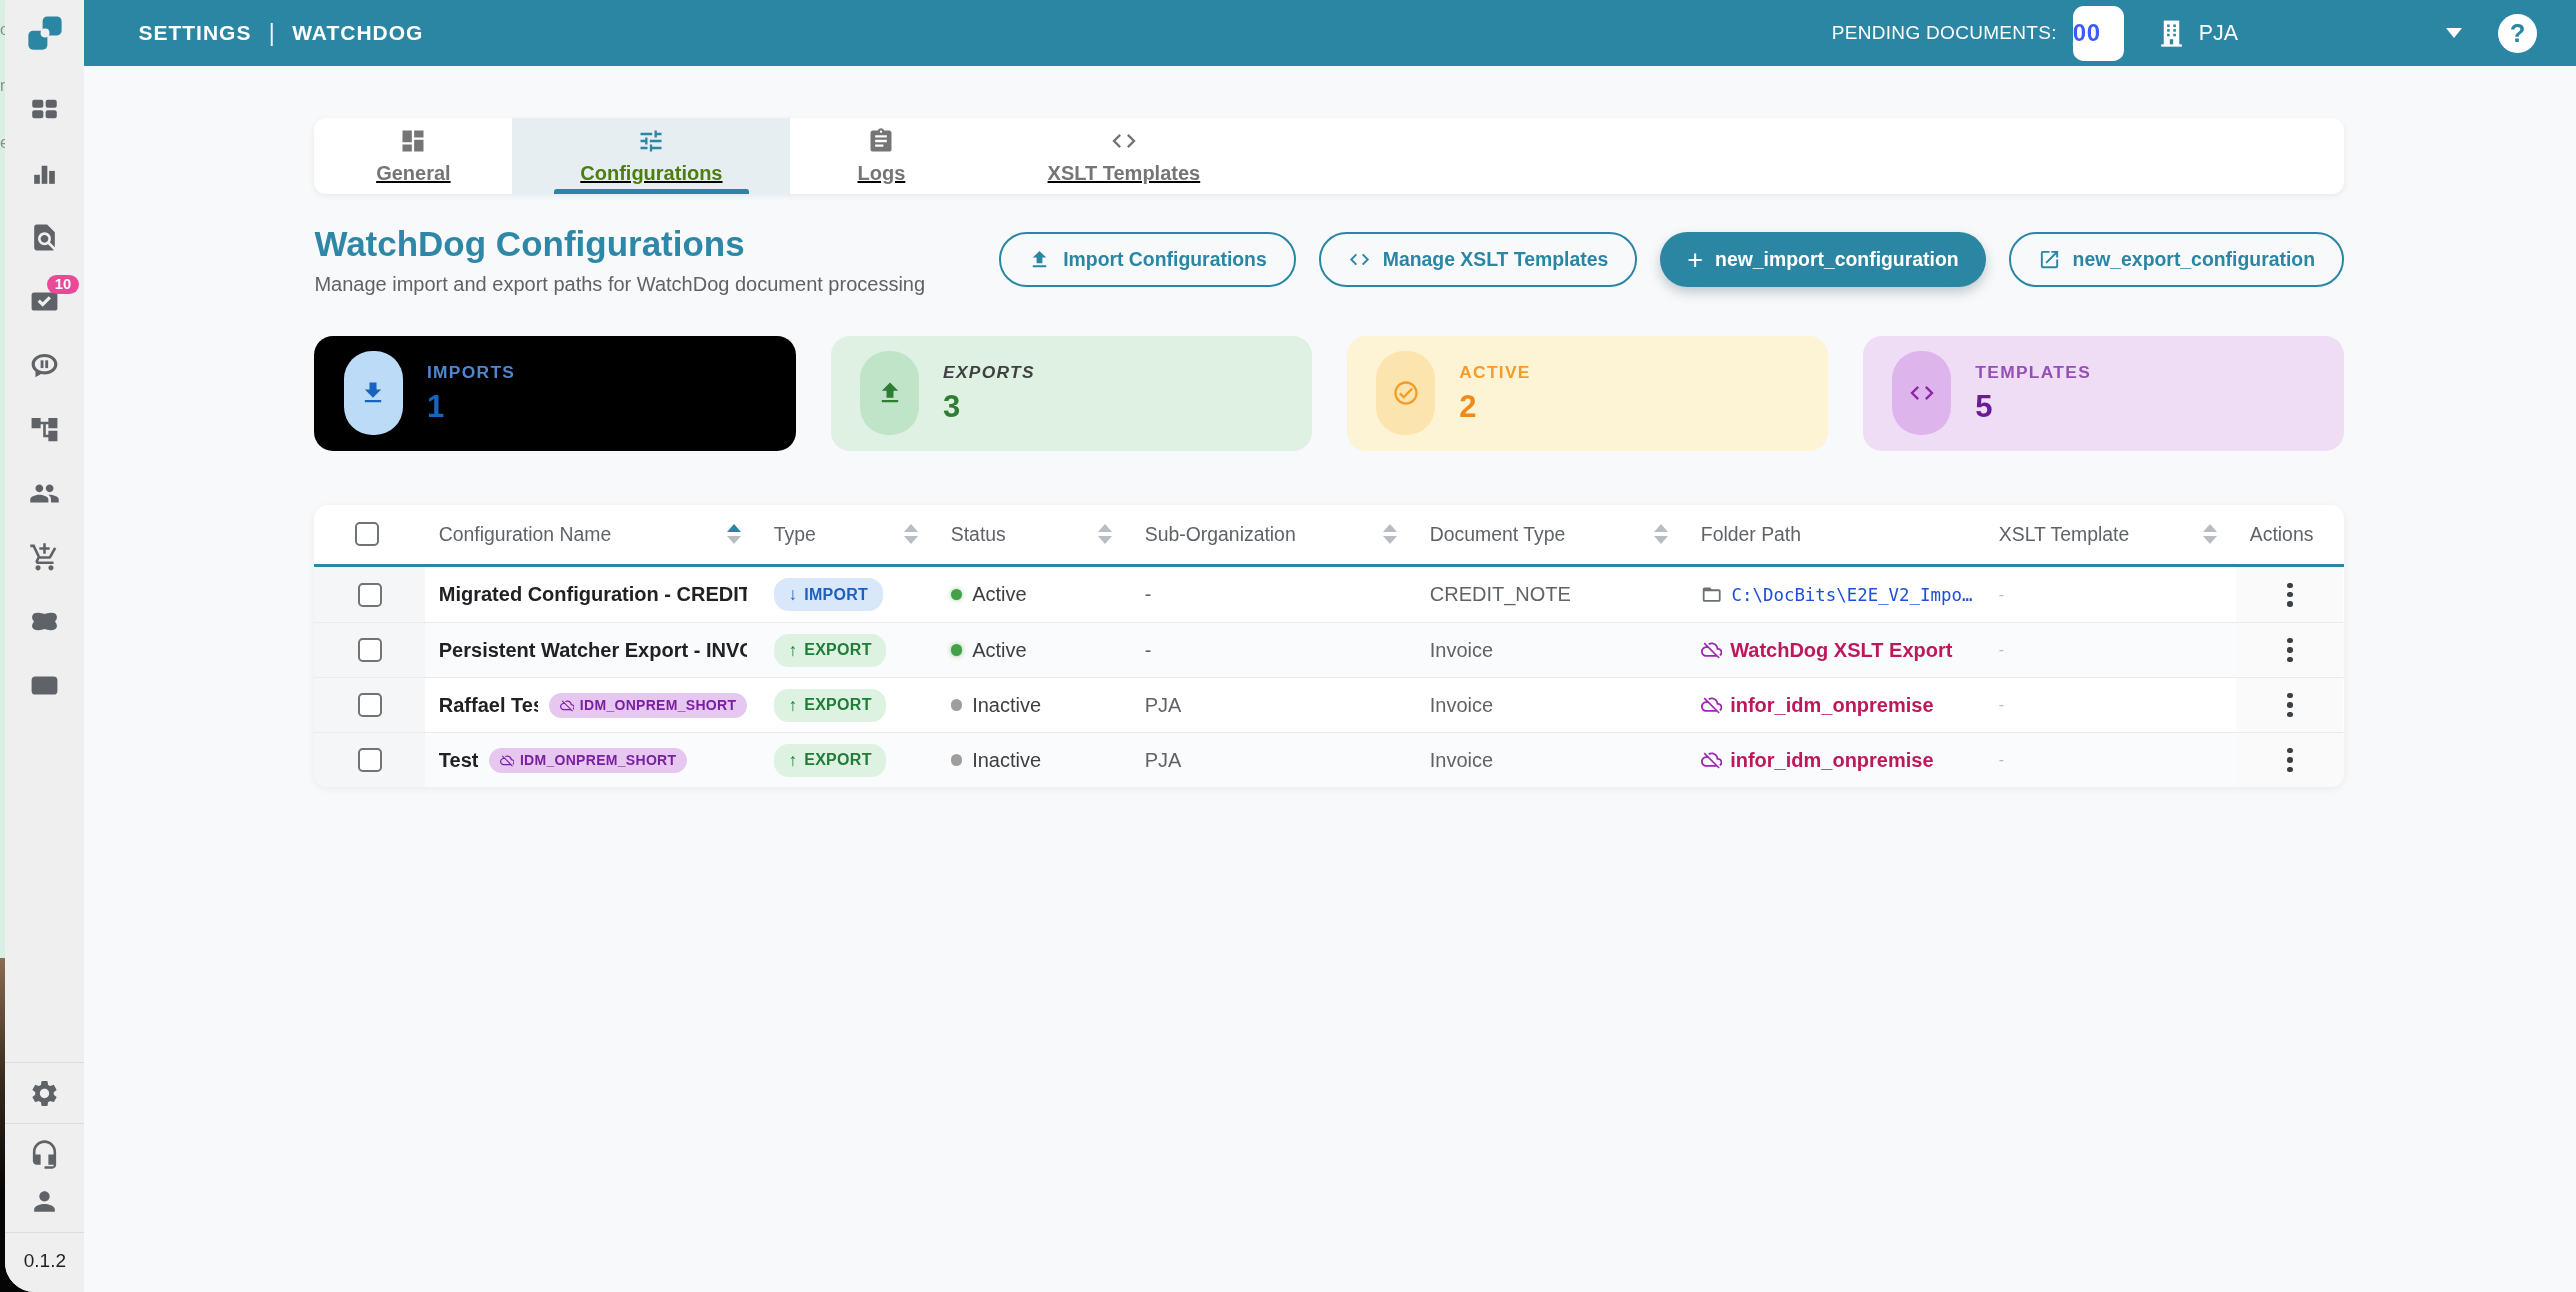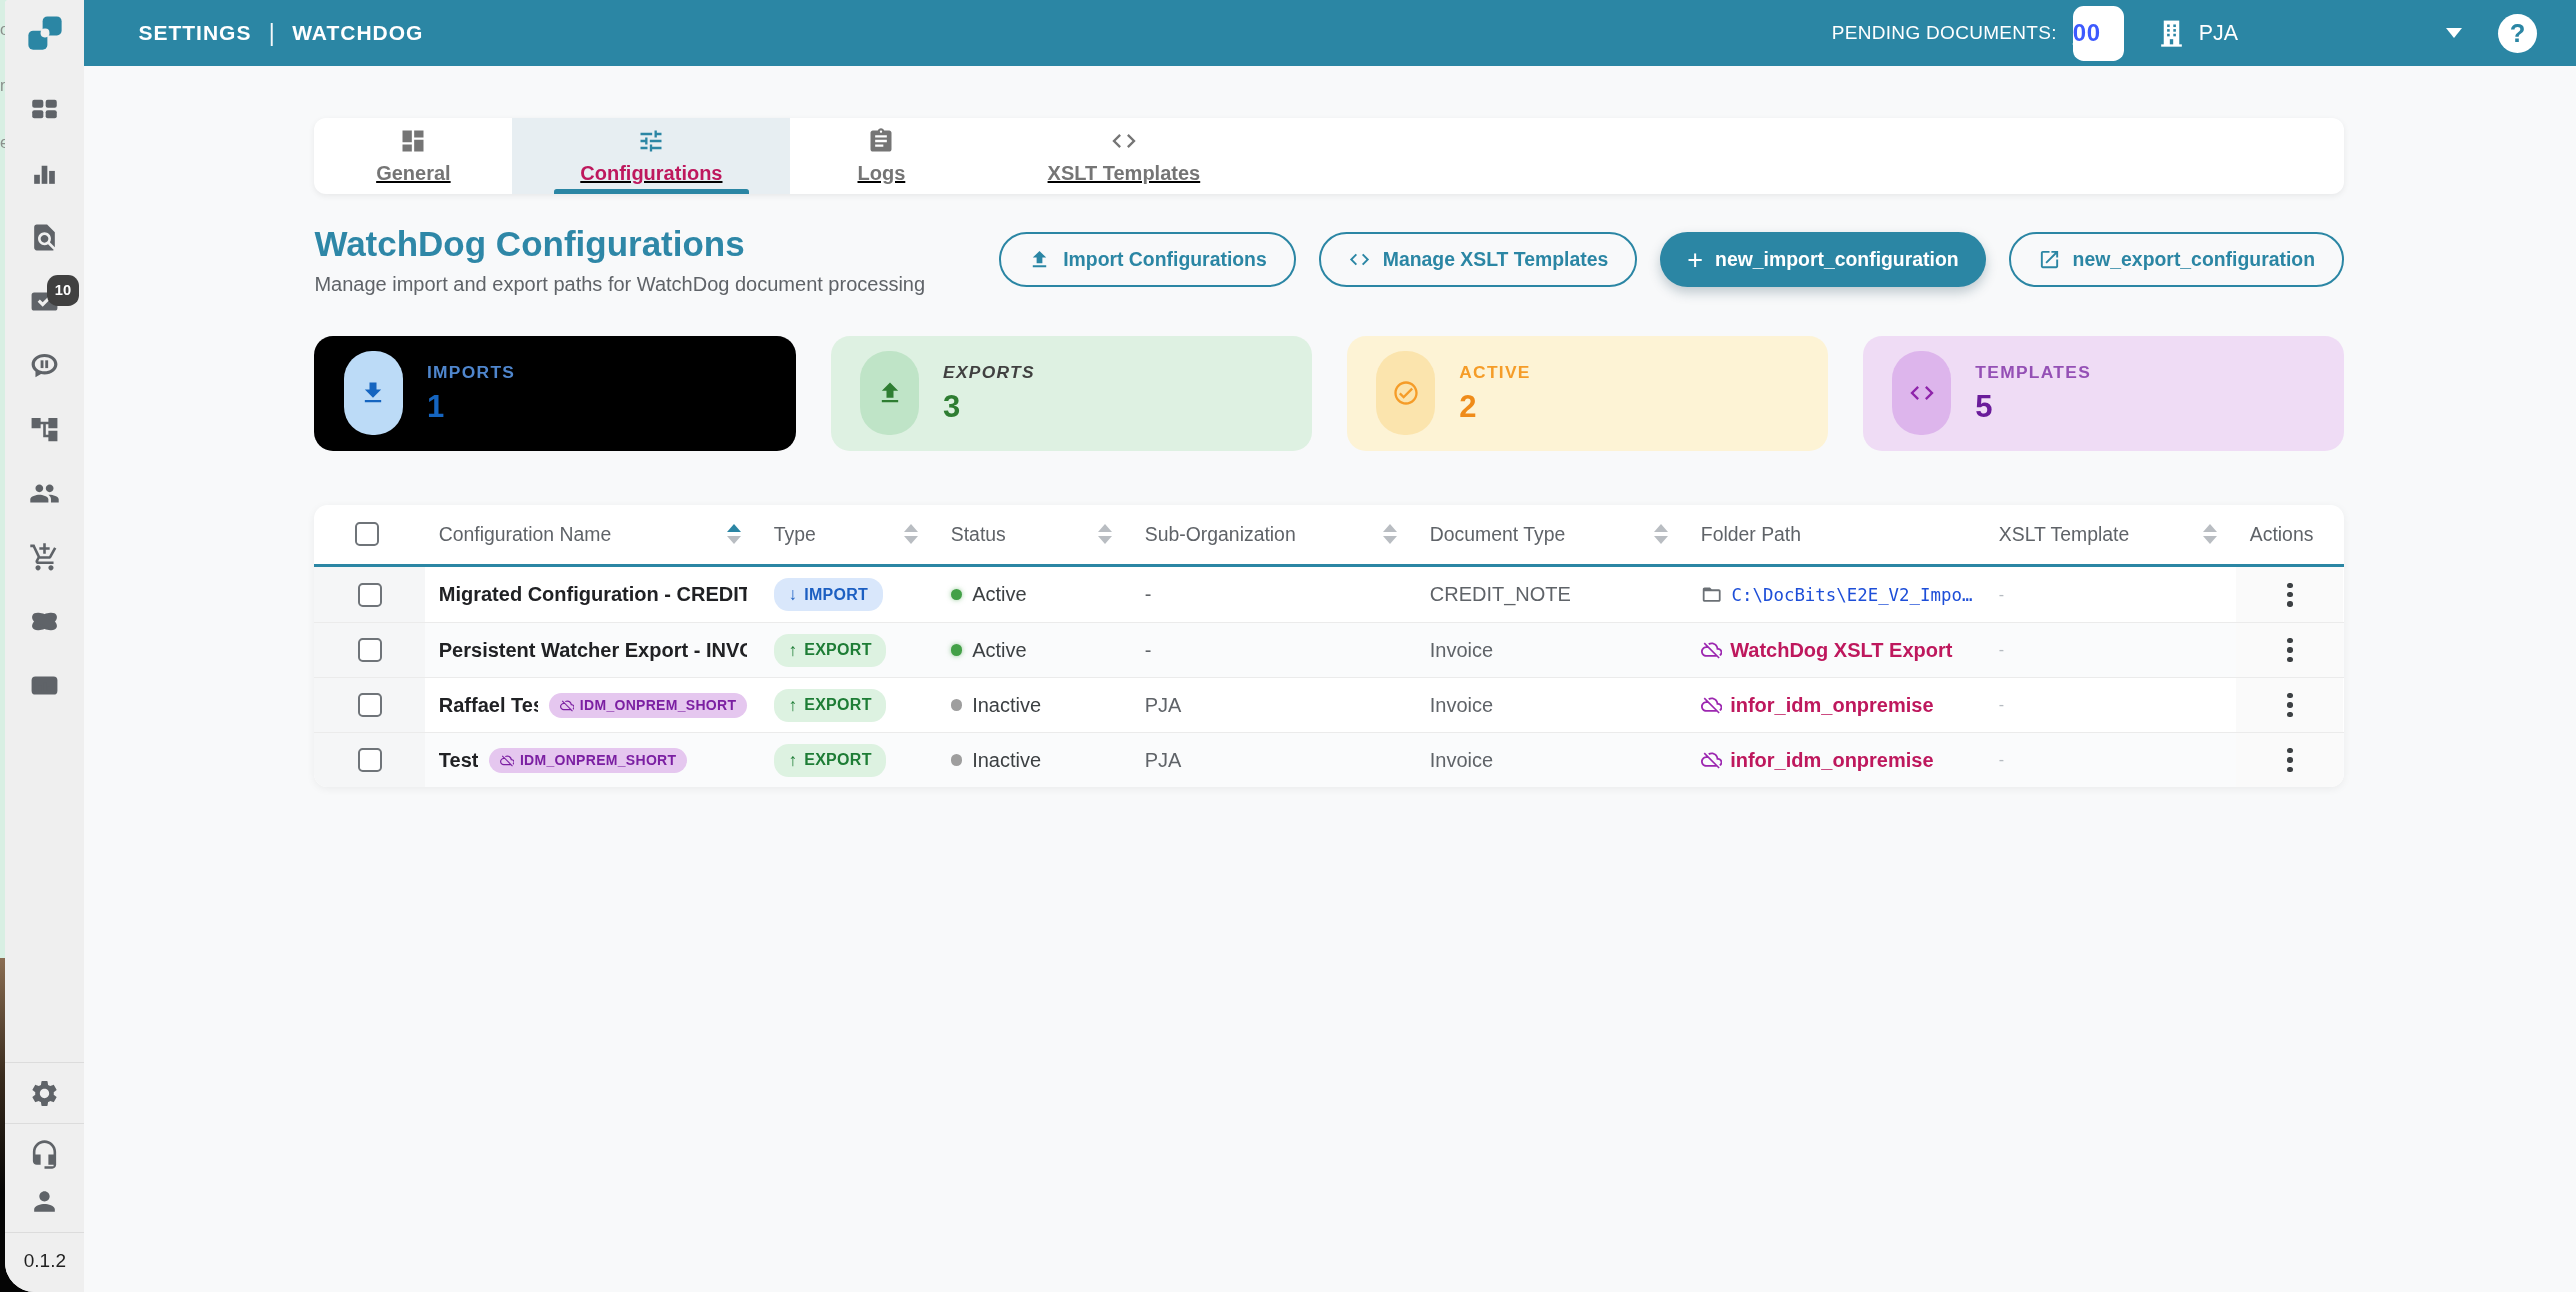--- a/index.html
+++ b/index.html
@@ -11,21 +11,21 @@
   .desktop-photo { position:absolute; left:0; top:958px; width:47px; height:335px; background:linear-gradient(180deg,#8a6d52 0%,#3a2c1e 35%,#050505 70%); }
 
   .app-window { position:absolute; left:5.4px; top:0; right:0; bottom:0; background:#f8f9fa; border-radius:4px 0 0 29.5px; overflow:hidden; z-index:2; }
 
   
   .sidebar { position:absolute; left:0; top:0; bottom:0; width:79px; background:#efefef; display:flex; flex-direction:column; align-items:center; z-index:5; }
   .logo-box { height:66px; width:100%; display:flex; align-items:center; justify-content:center; }
   .side-nav { display:flex; flex-direction:column; align-items:center; gap:33px; padding-top:28px; }
   .side-icon { width:31px; height:31px; color:#5f6368; position:relative; cursor:pointer; }
   .side-icon svg { width:31px; height:31px; fill:currentColor; }
-  .side-badge { position:absolute; top:-10.7px; left:17.4px; background:#404040; color:#fff; font-size:14.7px; font-weight:bold; border-radius:10.7px; padding:8px 8px; line-height:1; }
+  .side-badge { position:absolute; top:-10.7px; left:17.4px; background:#ec4899; color:#fff; font-size:14.7px; font-weight:bold; border-radius:10.7px; padding:2px 8px; line-height:1; }
   .side-spacer { flex:1; }
   .side-divider { width:100%; height:0; border-top:1.3px solid #dcdcdc; }
   .side-bottom { width:100%; display:flex; flex-direction:column; align-items:center; }
   .side-bottom .side-icon { margin:14.7px 0; }
   .version { font-size:19px; color:#1f1f1f; padding:17.4px 0 20px 0; }
 
   
   .main { position:absolute; left:79px; top:0; right:0; bottom:0; }
   .topbar { height:66px; background:#2b86a4; display:flex; align-items:center; padding:0 39px 0 54px; color:#fff; }
   .crumb { font-size:21px; font-weight:bold; letter-spacing:1px; }
@@ -40,21 +40,21 @@
   .help-btn { margin-left:36px; width:39px; height:39px; background:#fff; border-radius:50%; display:flex; align-items:center; justify-content:center; color:#2b86a4; font-size:25.5px; font-weight:bold; cursor:pointer; }
 
   .content { margin:0 232px 0 230px; }
 
   
   .tabbar { margin-top:52px; height:76px; background:#ffffff; border-radius:12px; box-shadow:0 2px 6.7px rgba(0,0,0,.07); display:flex; overflow:hidden;text-decoration:underline; }
   .tab { display:flex; flex-direction:column; align-items:center; justify-content:center; gap:6.7px; cursor:pointer; position:relative; color:#757575; }
   .tab svg { width:28px; height:28px; fill:currentColor; }
   .tab-label { font-size:20px; font-weight:600; color:#757575; }
   .tab.active { background:#e7eef2; color:#2b86a4; }
-  .tab.active .tab-label { color:#be185d; }
+  .tab.active .tab-label { color:#4d7c0f; }
   .tab.active::after { content:""; position:absolute; bottom:0; left:15%; width:70%; height:5.4px; background:#2b86a4; border-radius:2.7px 2.7px 0 0; }
   .tab-general { width:198px; } .tab-config { width:278px; } .tab-logs { width:182px; } .tab-xslt { width:303px; }
 
   
   .page-head { margin-top:29.5px; display:flex; align-items:center; justify-content:space-between; }
   .page-title { font-size:35px; font-weight:bold; color:#2e87a7; }
   .page-sub { font-size:20px; color:#5f6368; margin-top:9.4px; }
   .btn-row { display:flex; align-items:center; gap:23px; }
   .btn { height:55px; border-radius:29.5px; display:flex; align-items:center; gap:12px; padding:0 27px; font-size:19.4px; font-weight:600; cursor:pointer; white-space:nowrap; }
   .btn svg { width:23px; height:23px; fill:currentColor; }

